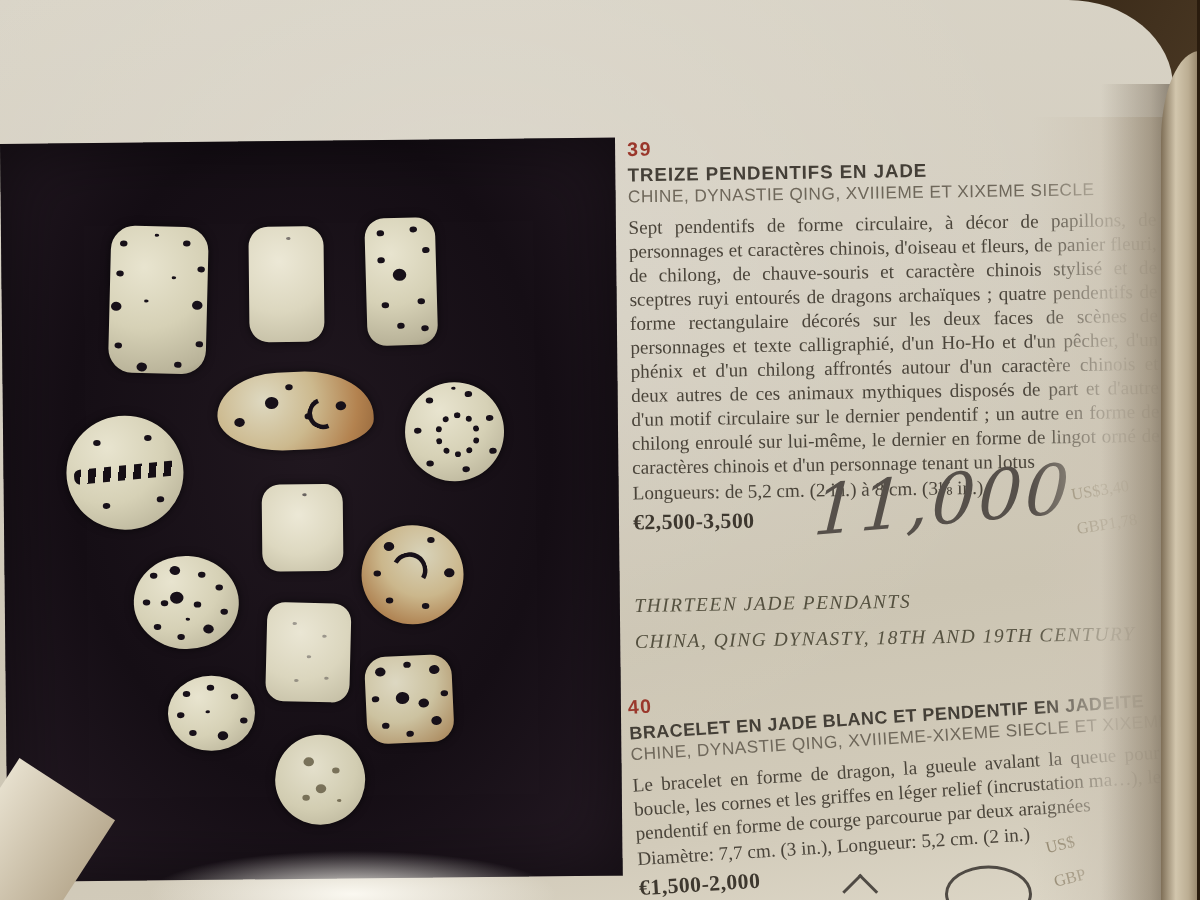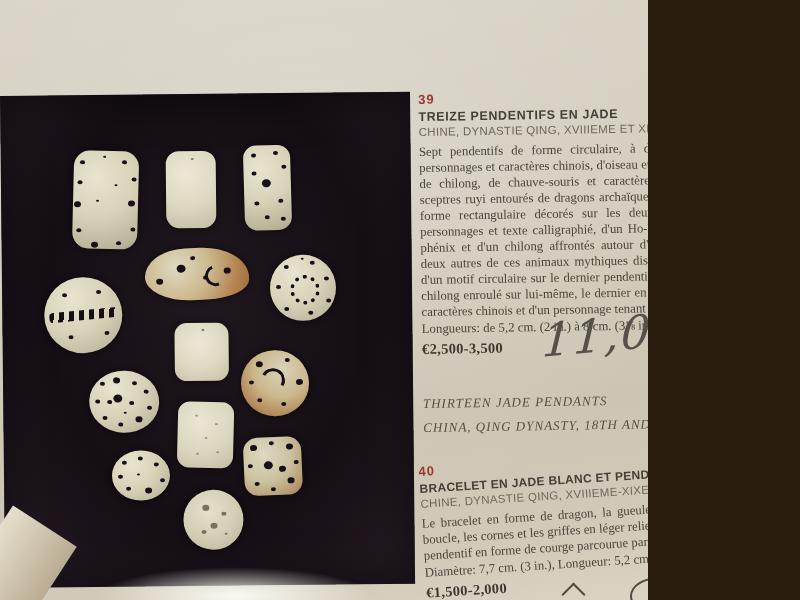--- a/index.html
+++ b/index.html
@@ -1,16 +1,16 @@
 <!DOCTYPE html>
 <html><head>
 <meta charset="utf-8">
 <style>
   html,body{margin:0;padding:0;background:#2a1c0e;}
-  .scene{position:relative;width:648px;height:600px;overflow:hidden;
+  .scene{position:relative;width:798px;height:600px;overflow:hidden;
     background:linear-gradient(115deg,#2b1d0e 55%,#53402a 85%,#46351f);
     font-family:"Liberation Serif",serif;}
   
   .page{position:absolute;left:0;top:0;width:782px;height:600px;z-index:0;
     background:linear-gradient(172deg,#dad5c8 0%,#d4cec0 38%,#ccc5b3 68%,#d2cbba 88%,#ddd7c7 100%);
     border-top-right-radius:70px 58px;}
   .page-shade{position:absolute;left:0;top:0;width:782px;height:600px;z-index:0;
     background:radial-gradient(ellipse at 40% 30%, rgba(255,255,255,.14), rgba(0,0,0,0) 60%);}
   
   .photo{position:absolute;left:0;top:96px;width:410px;height:492px;z-index:1;

